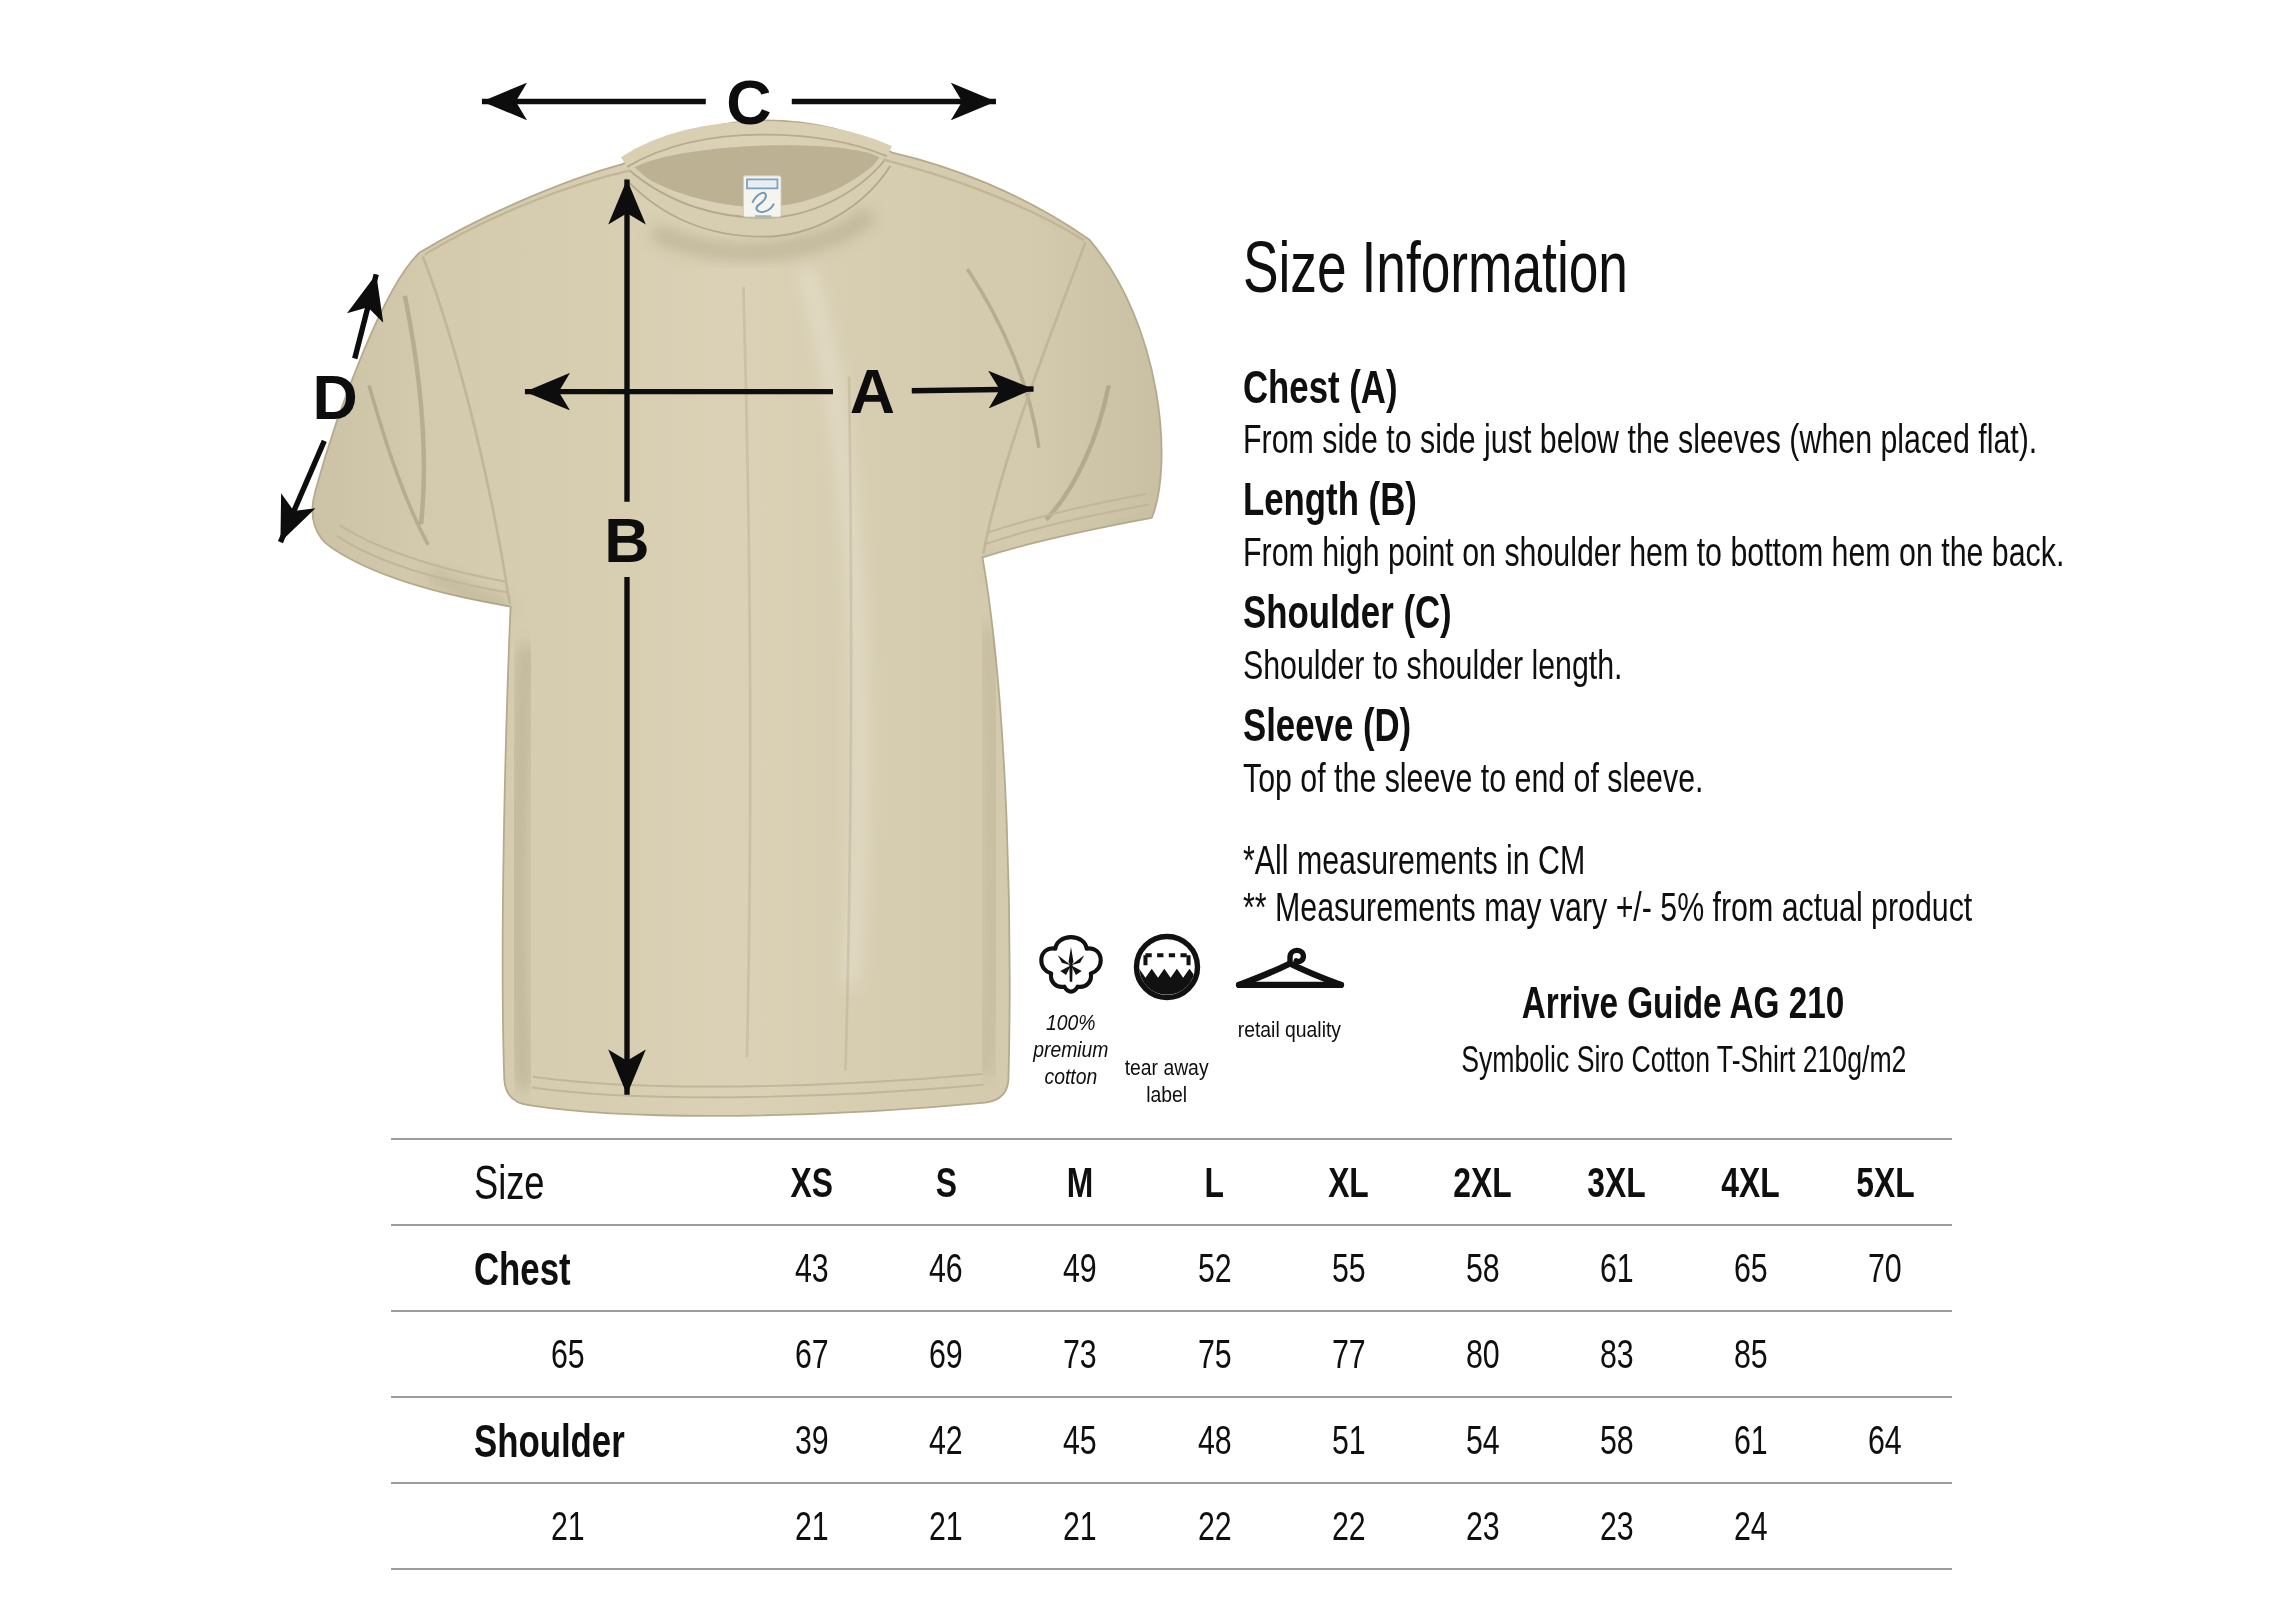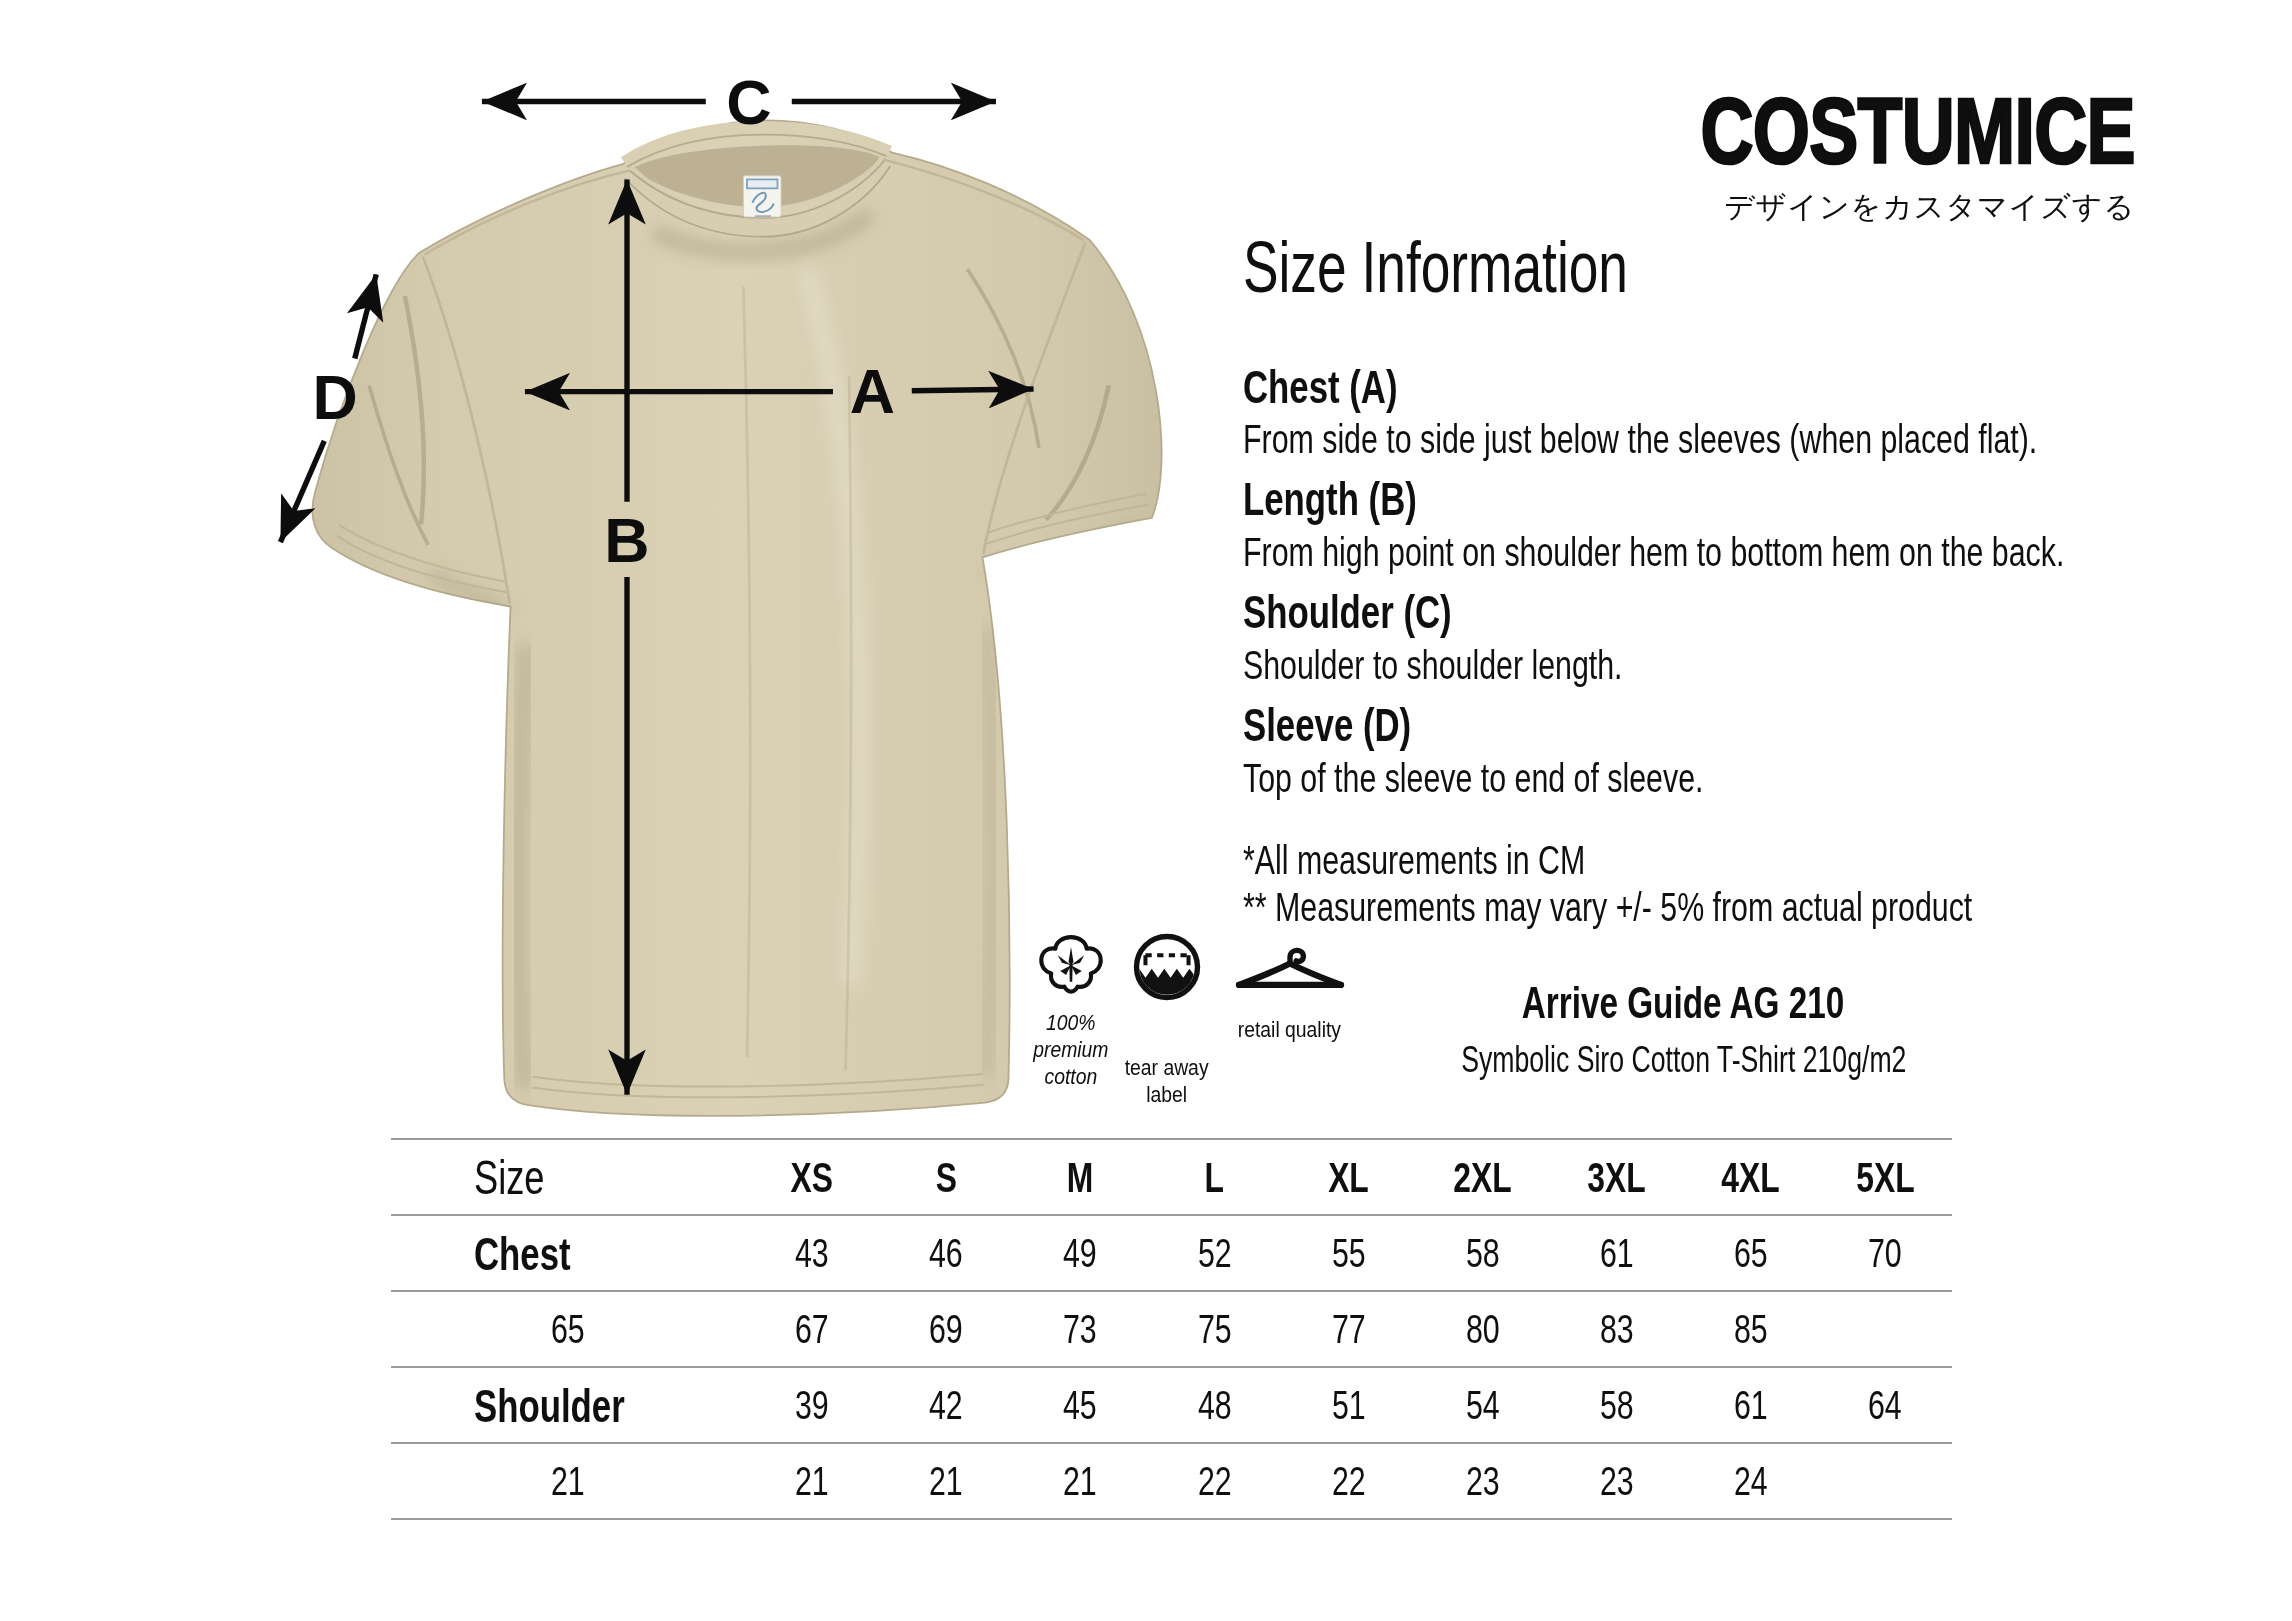--- a/index.html
+++ b/index.html
@@ -37,21 +37,21 @@
   .f-tear .flabel   { margin-top:7.2px; }
   .f-hanger .flabel { margin-top:23px; }
 
   
   .product { position:absolute; left:1361px; top:978px; width:645px; text-align:center; }
   .product-title { font-size:45px; font-weight:700; line-height:50px; }
   .product-sub { font-size:36px; font-weight:400; line-height:41px; margin-top:10.7px; }
 
   
   .sizetable { position:absolute; left:391px; top:1138px; width:1561px; border-top:2.7px solid #9c9c9c; }
-  .tr { display:grid; grid-template-columns:354px repeat(9,1fr); height:76px; border-bottom:2.7px solid #9c9c9c; }
+  .tr { display:grid; grid-template-columns:354px repeat(9,1fr); height:86px; border-bottom:2.7px solid #9c9c9c; }
   .td { display:flex; align-items:center; justify-content:center; }
   .td.first { justify-content:flex-start; padding-left:83px; }
   .corner { font-size:49px; font-weight:400; }
   .colh  { font-size:43px; font-weight:700; }
   .rowlab{ font-size:47px; font-weight:700; }
   .val   { font-size:41px; font-weight:400; }
 
   
   .diagram { position:absolute; left:224px; top:54px; width:1003px; height:1115px; }
   .arrow-line { stroke:#0d0d0d; stroke-width:6; fill:none; }
@@ -150,24 +150,20 @@
         <text class="arrow-label" x="974" y="461">A</text>
       </g>
       <g>
         <path class="arrow-line" d="M 396 400 L 420 306" marker-end="url(#ah)"></path>
         <path class="arrow-line" d="M 362 492 L 313 605" marker-end="url(#ah)"></path>
         <text class="arrow-label" x="374" y="467">D</text>
       </g>
     </g>
   </svg>
 
-  <div class="brand">
-    <div class="brand-logo">COSTUMICE</div>
-    <div class="brand-tagline">デザインをカスタマイズする</div>
-  </div>
 
   <div class="info">
     <h1 class="cxl">Size Information</h1>
 
     <section>
       <h2><span class="cxl">Chest (A)</span></h2>
       <p class="desc"><span class="cxl">From side to side just below the sleeves (when placed flat).</span></p>
     </section>
     <section>
       <h2><span class="cxl">Length (B)</span></h2>

